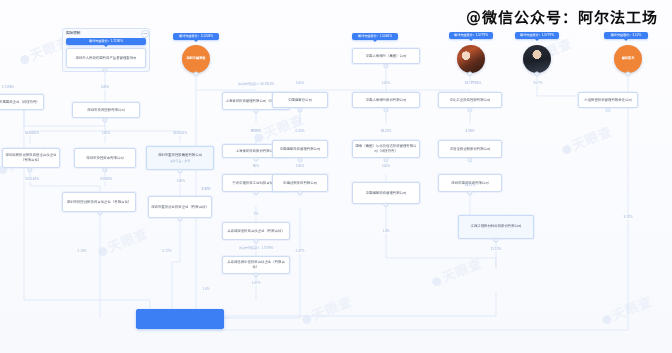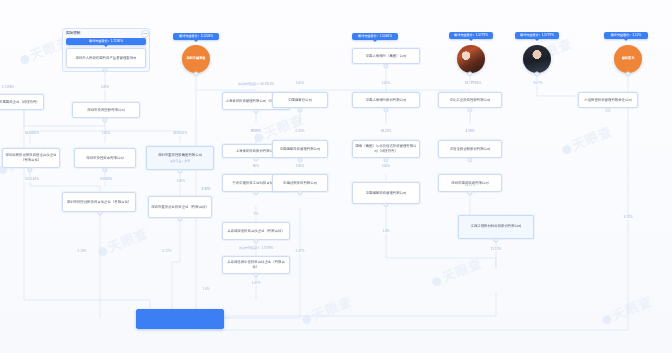--- a/index.html
+++ b/index.html
@@ -459,14 +459,15 @@
     <div class="pct" style="left:496px;top:250px;">15.12%</div>
 
     <div class="pct" style="left:470px;top:84px;opacity:0;">27.84%</div>
     <div class="pct" style="left:476px;top:84px;">27.84%</div>
     <div class="pct" style="left:538px;top:84px;">55.7%</div>
     <div class="pct" style="left:628px;top:218px;">3.12%</div>
     <div class="pct" style="left:206px;top:290px;">1.4%</div>
 
   </div>
 
+  <div id="overlay-watermark">@微信公众号：阿尔法工场</div>
 
 </div>
 
 </body></html>

